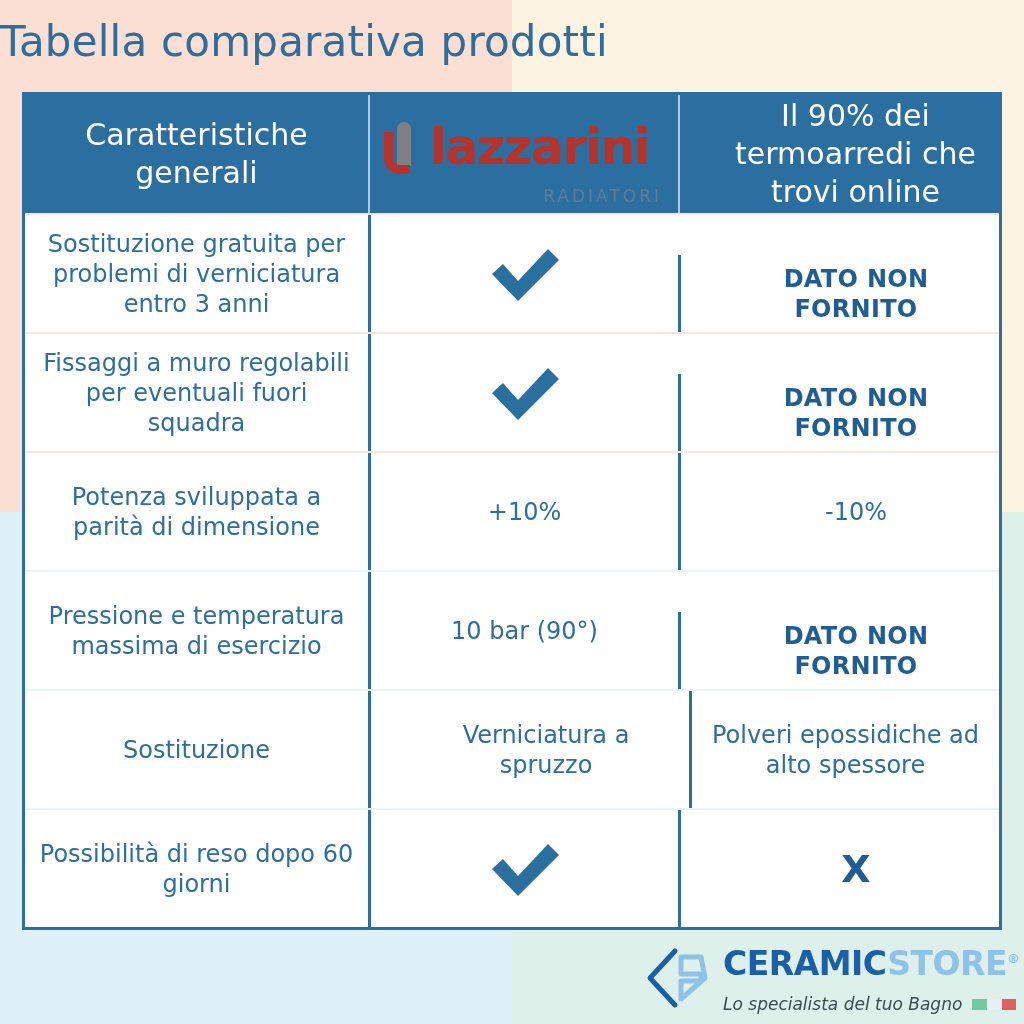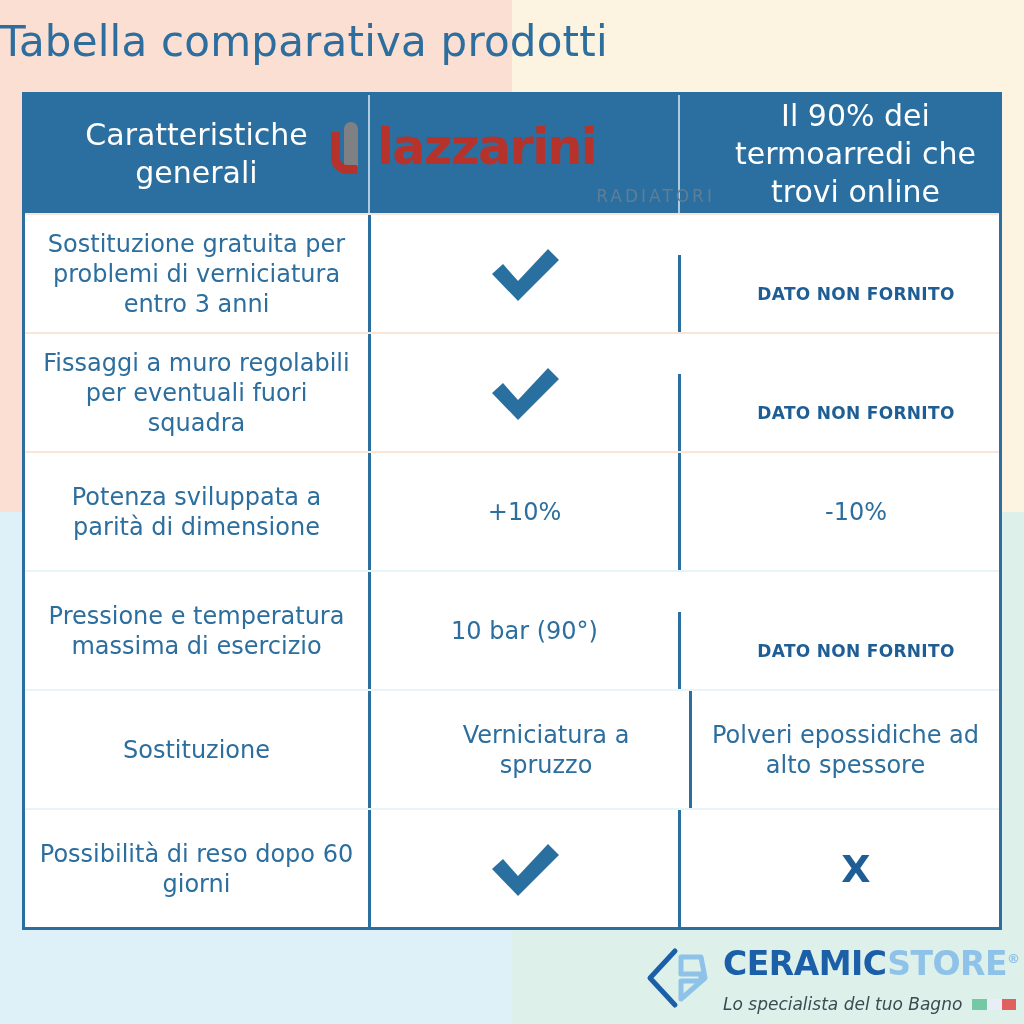--- a/index.html
+++ b/index.html
@@ -67,41 +67,41 @@
   .head-row .cell{
     color:#ffffff;
     font-size:30px;
     line-height:38px;
     border-left-color:#9EC3DC;
   }
   .head-row .c2,.head-row .c3{border-left:2px solid #AFCBE0;}
 
   .na{
     font-weight:bold;
-    font-size:17px;
+    font-size:24px;
     color:#1E5E94;
     letter-spacing:.3px;
     margin-top:40px;
   }
   .xmark{
     font-weight:bold;
     font-size:38px;
     color:#1E5E94;
     line-height:38px;
   }
 
   
   .check{width:78px;height:58px;display:block;}
 
   
   #lazzarini{
     position:relative;
     width:290px;height:86px;
-    display:flex;
-    align-items:flex-start;justify-content:center;margin-top:17px;
+    display:flex;flex-direction:column;
+    align-items:flex-start;justify-content:space-between;margin-top:17px;
   }
   #lzz-top{display:flex;align-items:center;height:56px;}
   #lzz-mark{position:relative;width:42px;height:56px;margin-right:6px;}
   #lzz-mark .bar-grey{
     position:absolute;left:15px;top:2px;width:14px;height:44px;
     background:#7E8083;border-radius:7px 7px 0 0;
   }
   #lzz-mark .hook-red{
     position:absolute;left:2px;top:12px;width:26px;height:42px;
     border:9px solid #B6332C;

